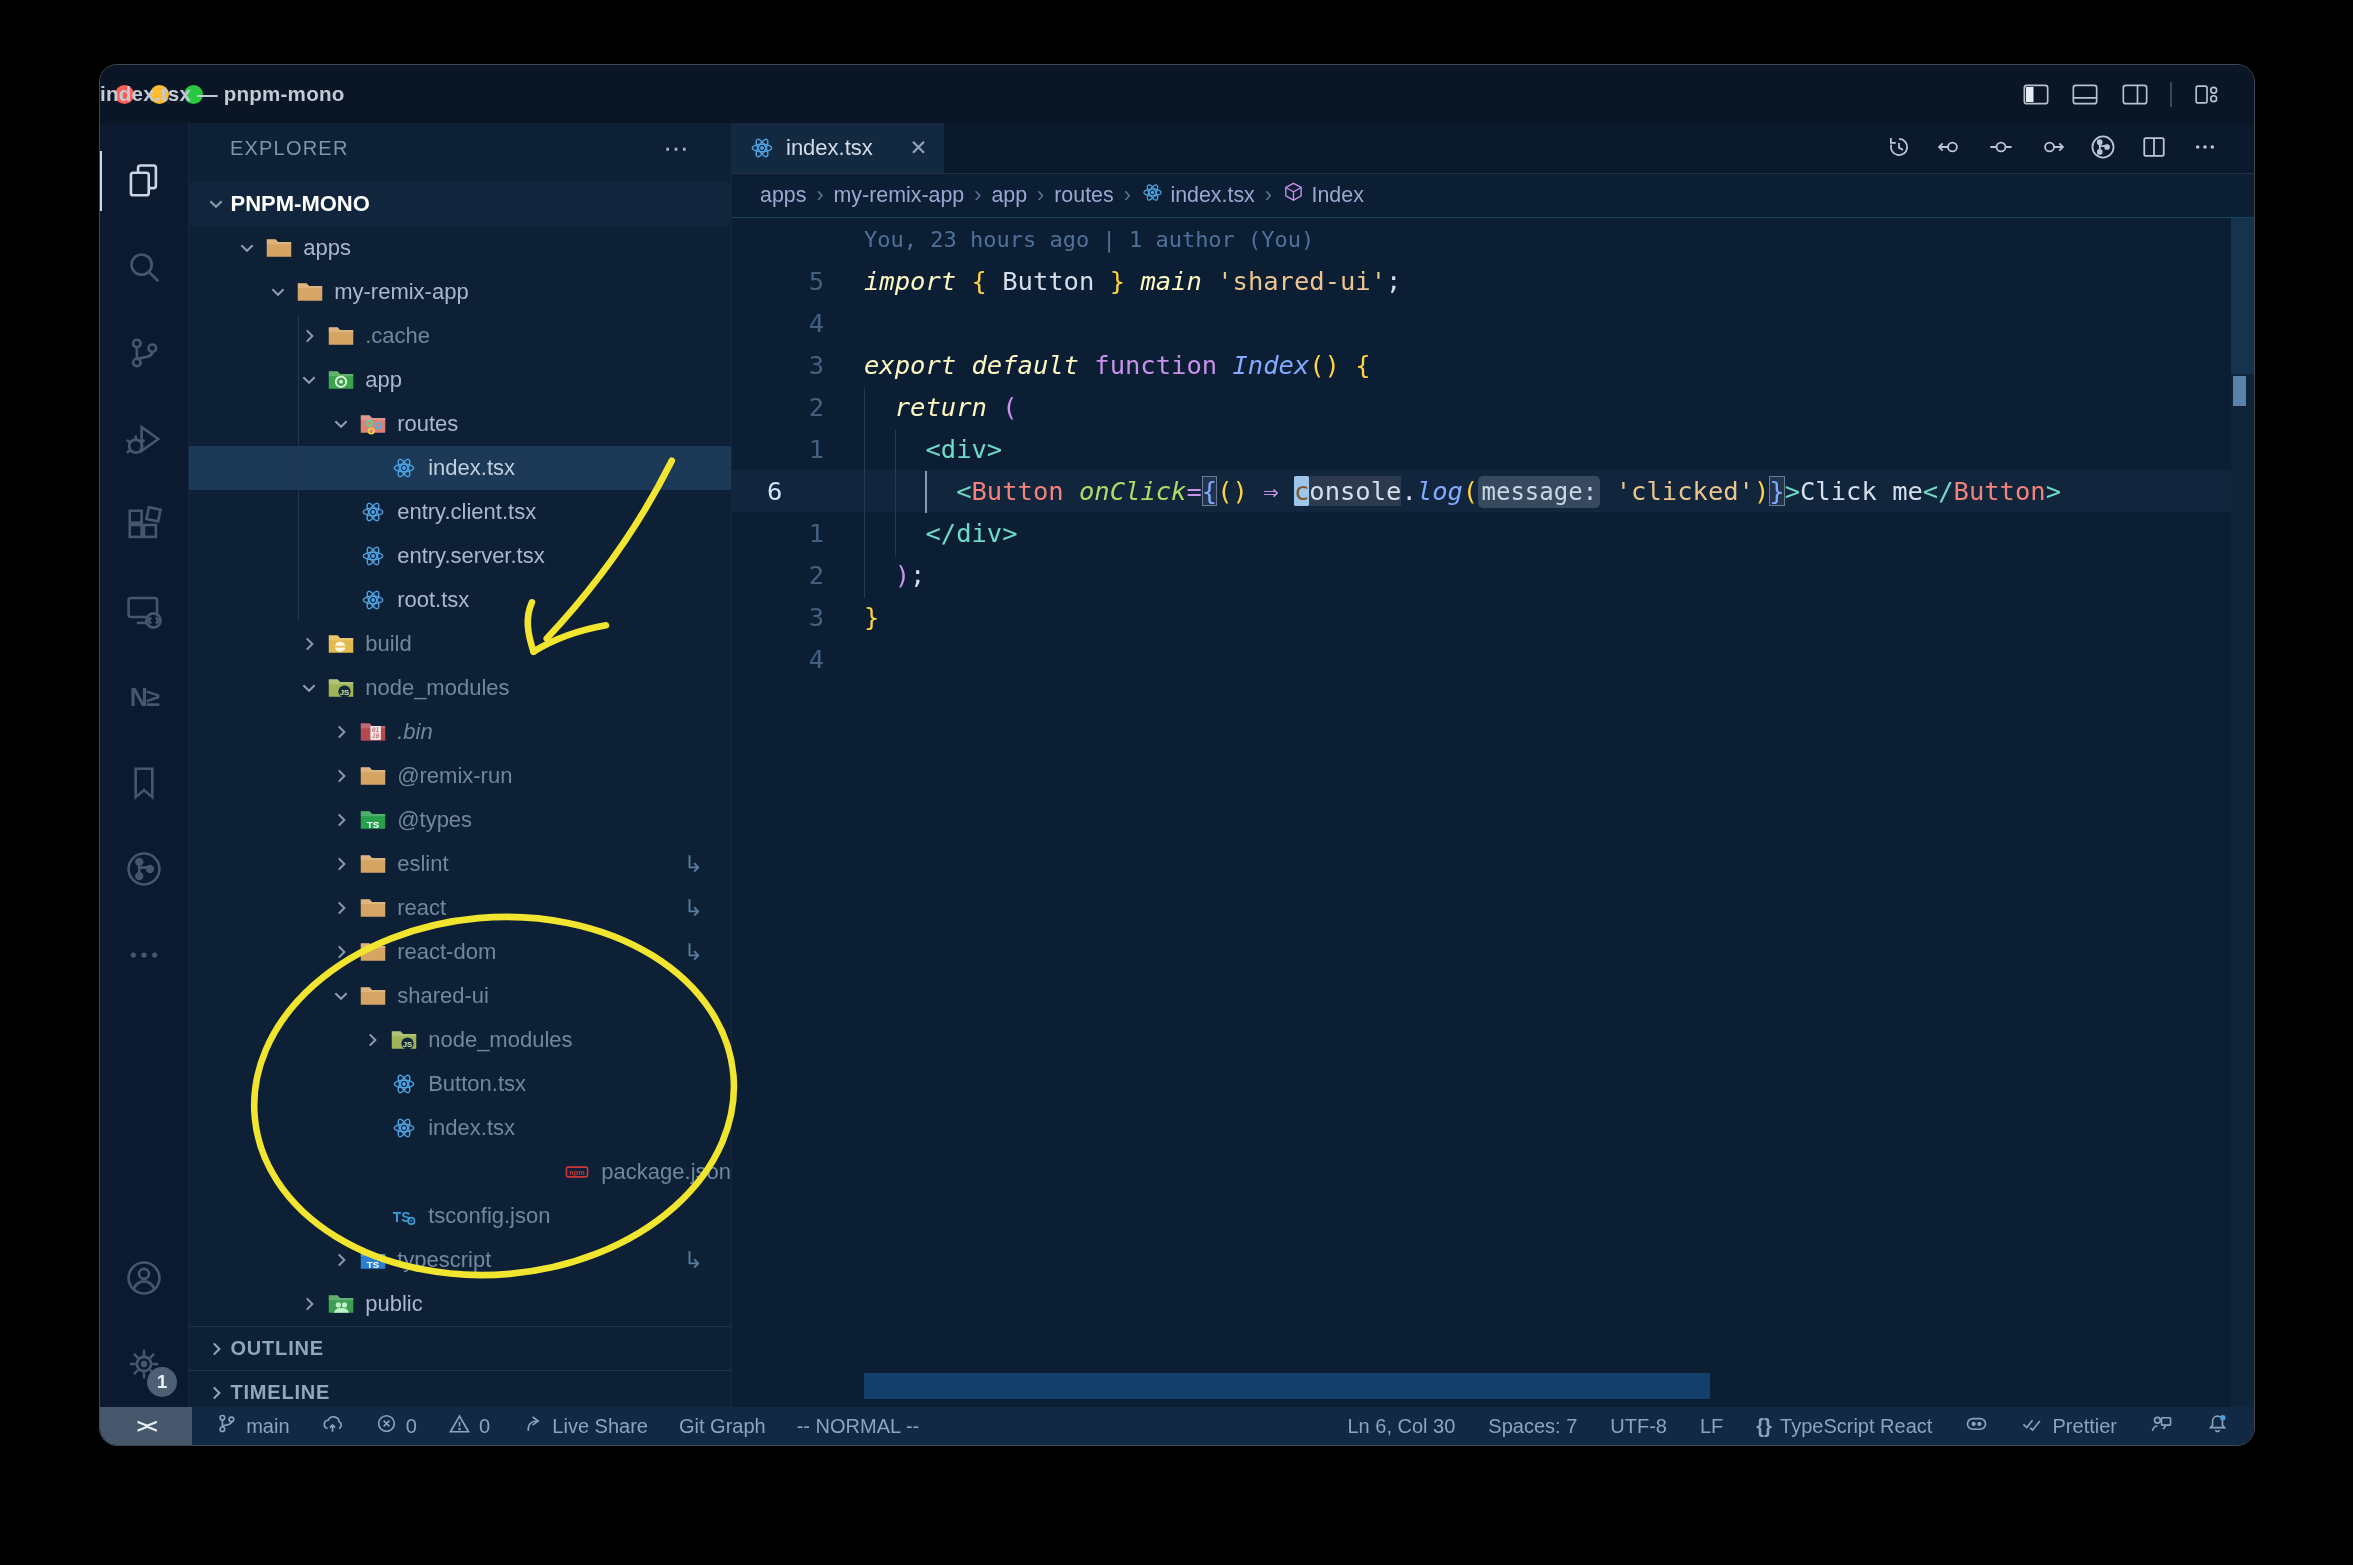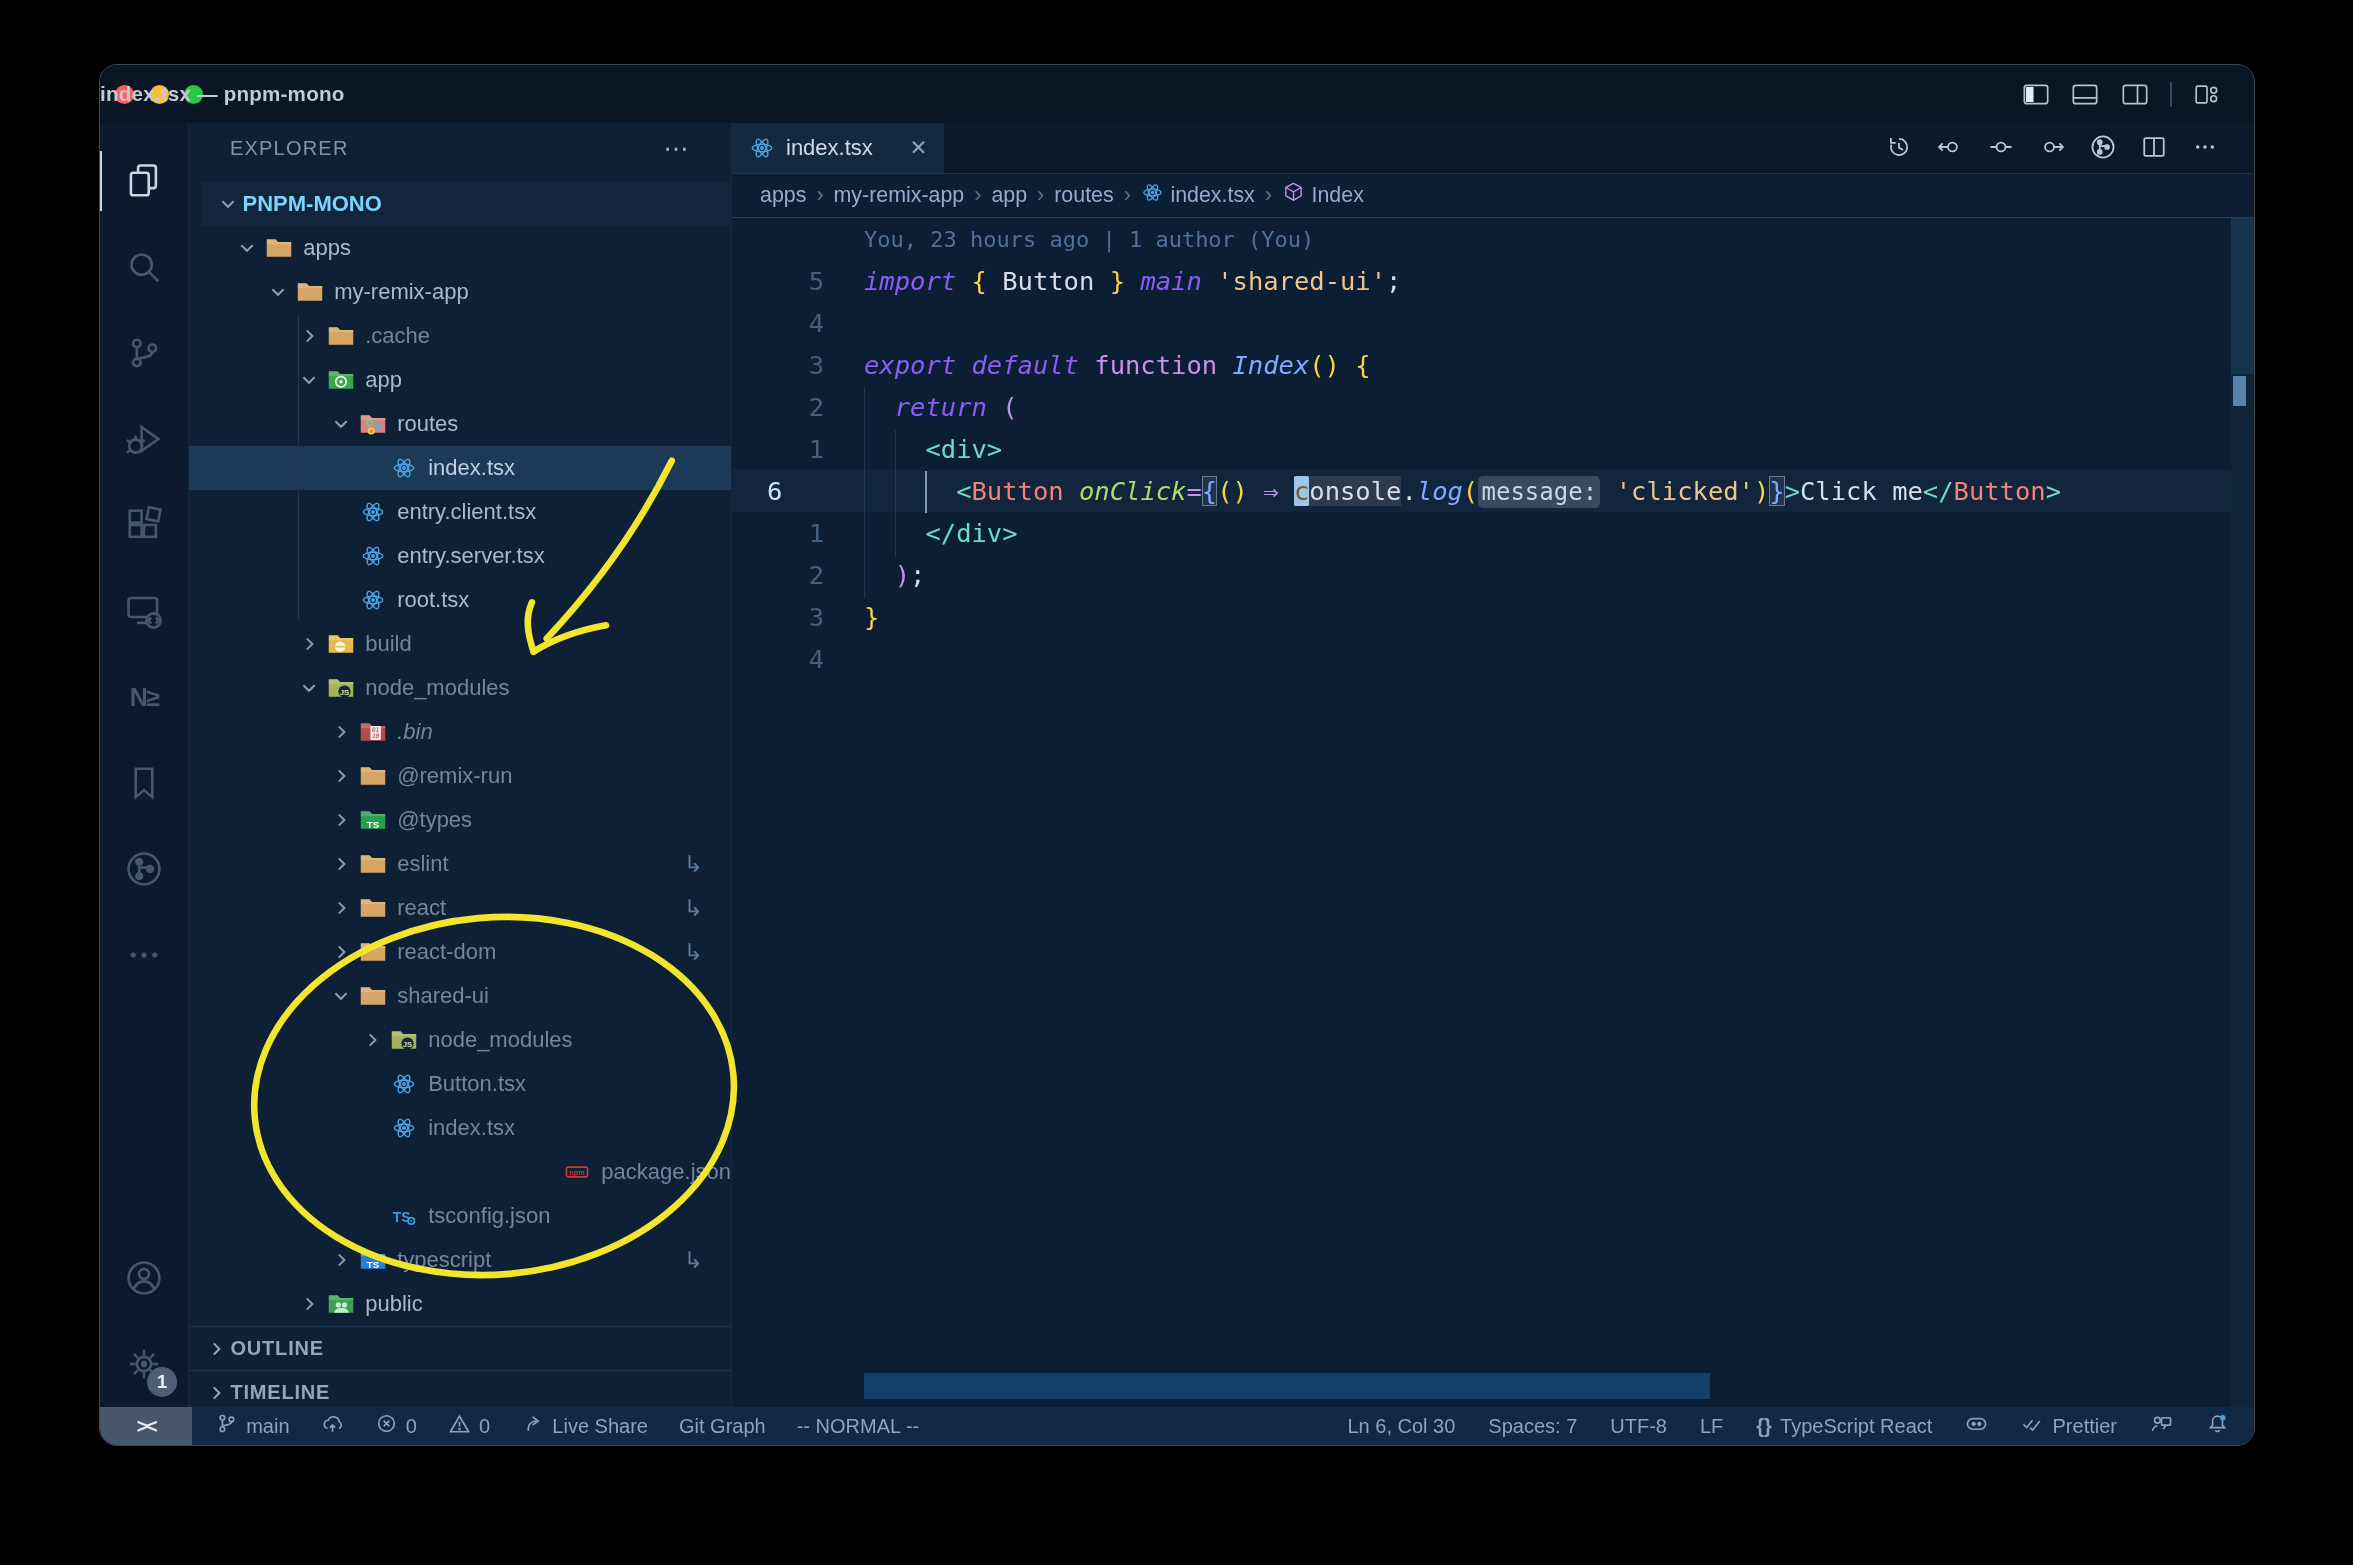--- a/index.html
+++ b/index.html
@@ -45,21 +45,21 @@
   
   .sidebar { width:543px; background:#0d2036; border-right:0.8px solid #16283e;
              display:flex; flex-direction:column; flex:none; }
   .sb-header { height:51px; display:flex; align-items:center; padding:0 41px;
                color:#8093ab; font-size:20px; letter-spacing:1.2px; flex:none; }
   .sb-more { margin-left:auto; color:#a9b6c6; font-size:25px; letter-spacing:1.6px; cursor:pointer; }
   .tree { position:relative; padding-top:8.2px; flex:none; }
   .tree-guide { position:absolute; width:0.8px; background:#22384f; }
   .trow { height:44px; display:flex; align-items:center; color:#a9b9cd; font-size:22px;
           cursor:pointer; white-space:nowrap; }
-  .trow.root { font-weight:bold; color:#7dd3fc; background:#11263c;margin-left:12px; }
+  .trow.root { font-weight:bold; color:#ffffff; background:#11263c; }
   .trow.selected { background:#1c3a57; color:#bfcfdf; }
   .trow.dim { color:#72869e; }
   .chev { width:30px; height:26px; flex:none; display:flex; align-items:center; justify-content:center;
           color:#8b9bb0; }
   .chev svg { width:18px; height:18px; }
   .ticon { width:33px; height:28px; flex:none; display:flex; align-items:center; justify-content:center;
            margin-right:8.2px; }
   .ticon svg { width:28px; height:26px; }
   .symlink { margin-left:auto; margin-right:28px; color:#5b7a9a; font-size:23px; }
   .sb-section { height:44px; border-top:0.8px solid #1d3450; display:flex; align-items:center;
@@ -93,21 +93,21 @@
   .code-line { height:42px; display:flex; align-items:center; white-space:pre; position:relative; }
   .code-line.cur { background:rgba(96,138,184,.07); }
   .gutter { width:132px; flex:none; position:relative; height:100%; }
   .gutter .num { position:absolute; right:40px; top:50%; transform:translateY(-50%);
                  color:#44607e; }
   .gutter .num.cur { left:35px; right:auto; color:#cfe6ff; }
   .lcontent { flex:1; }
   .blame { color:#50709a; font-size:22px; padding-left:132px;
            font-family:"DejaVu Sans Mono", monospace; height:42px; display:flex; align-items:center; }
 
-  .kwi  { color:#8b5cf6; font-style:italic; }
+  .kwi  { color:#fef9c3; font-style:italic; }
   .kw   { color:#c792ea; }
   .pink { color:#c792ea; }
   .y    { color:#ffd23f; }
   .w    { color:#d6deeb; }
   .str  { color:#ecc48d; }
   .teal { color:#6fdbc7; }
   .comp { color:#f5827a; }
   .attr { color:#addb67; font-style:italic; }
   .fni  { color:#82aaff; font-style:italic; }
   .blue { color:#82aaff; }

